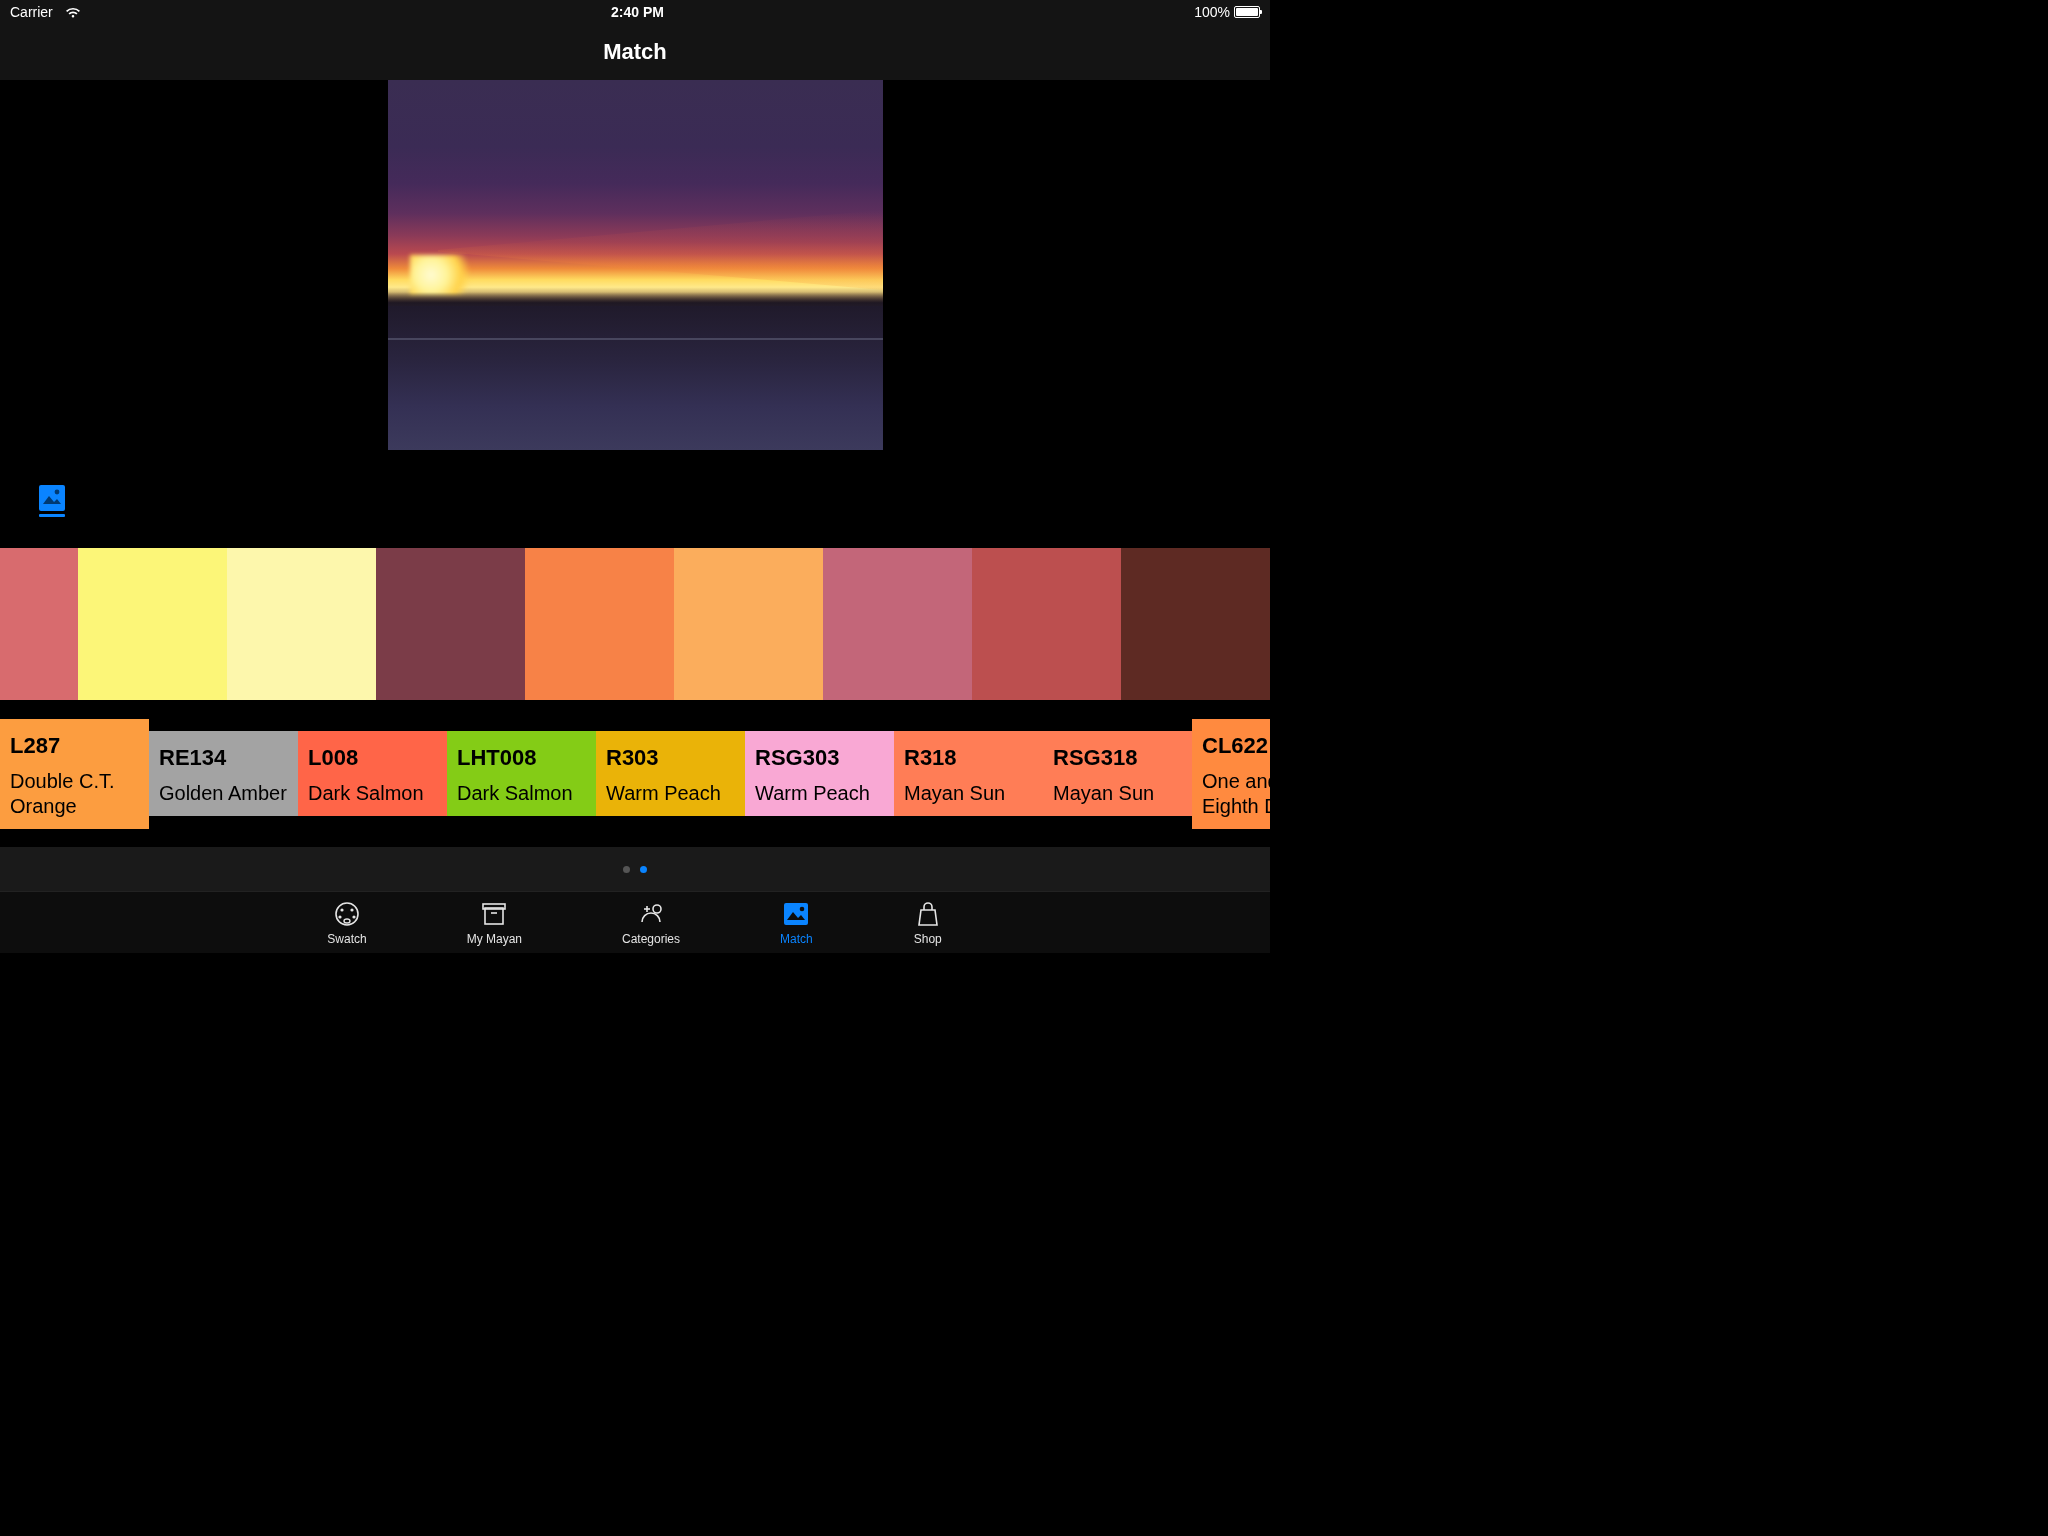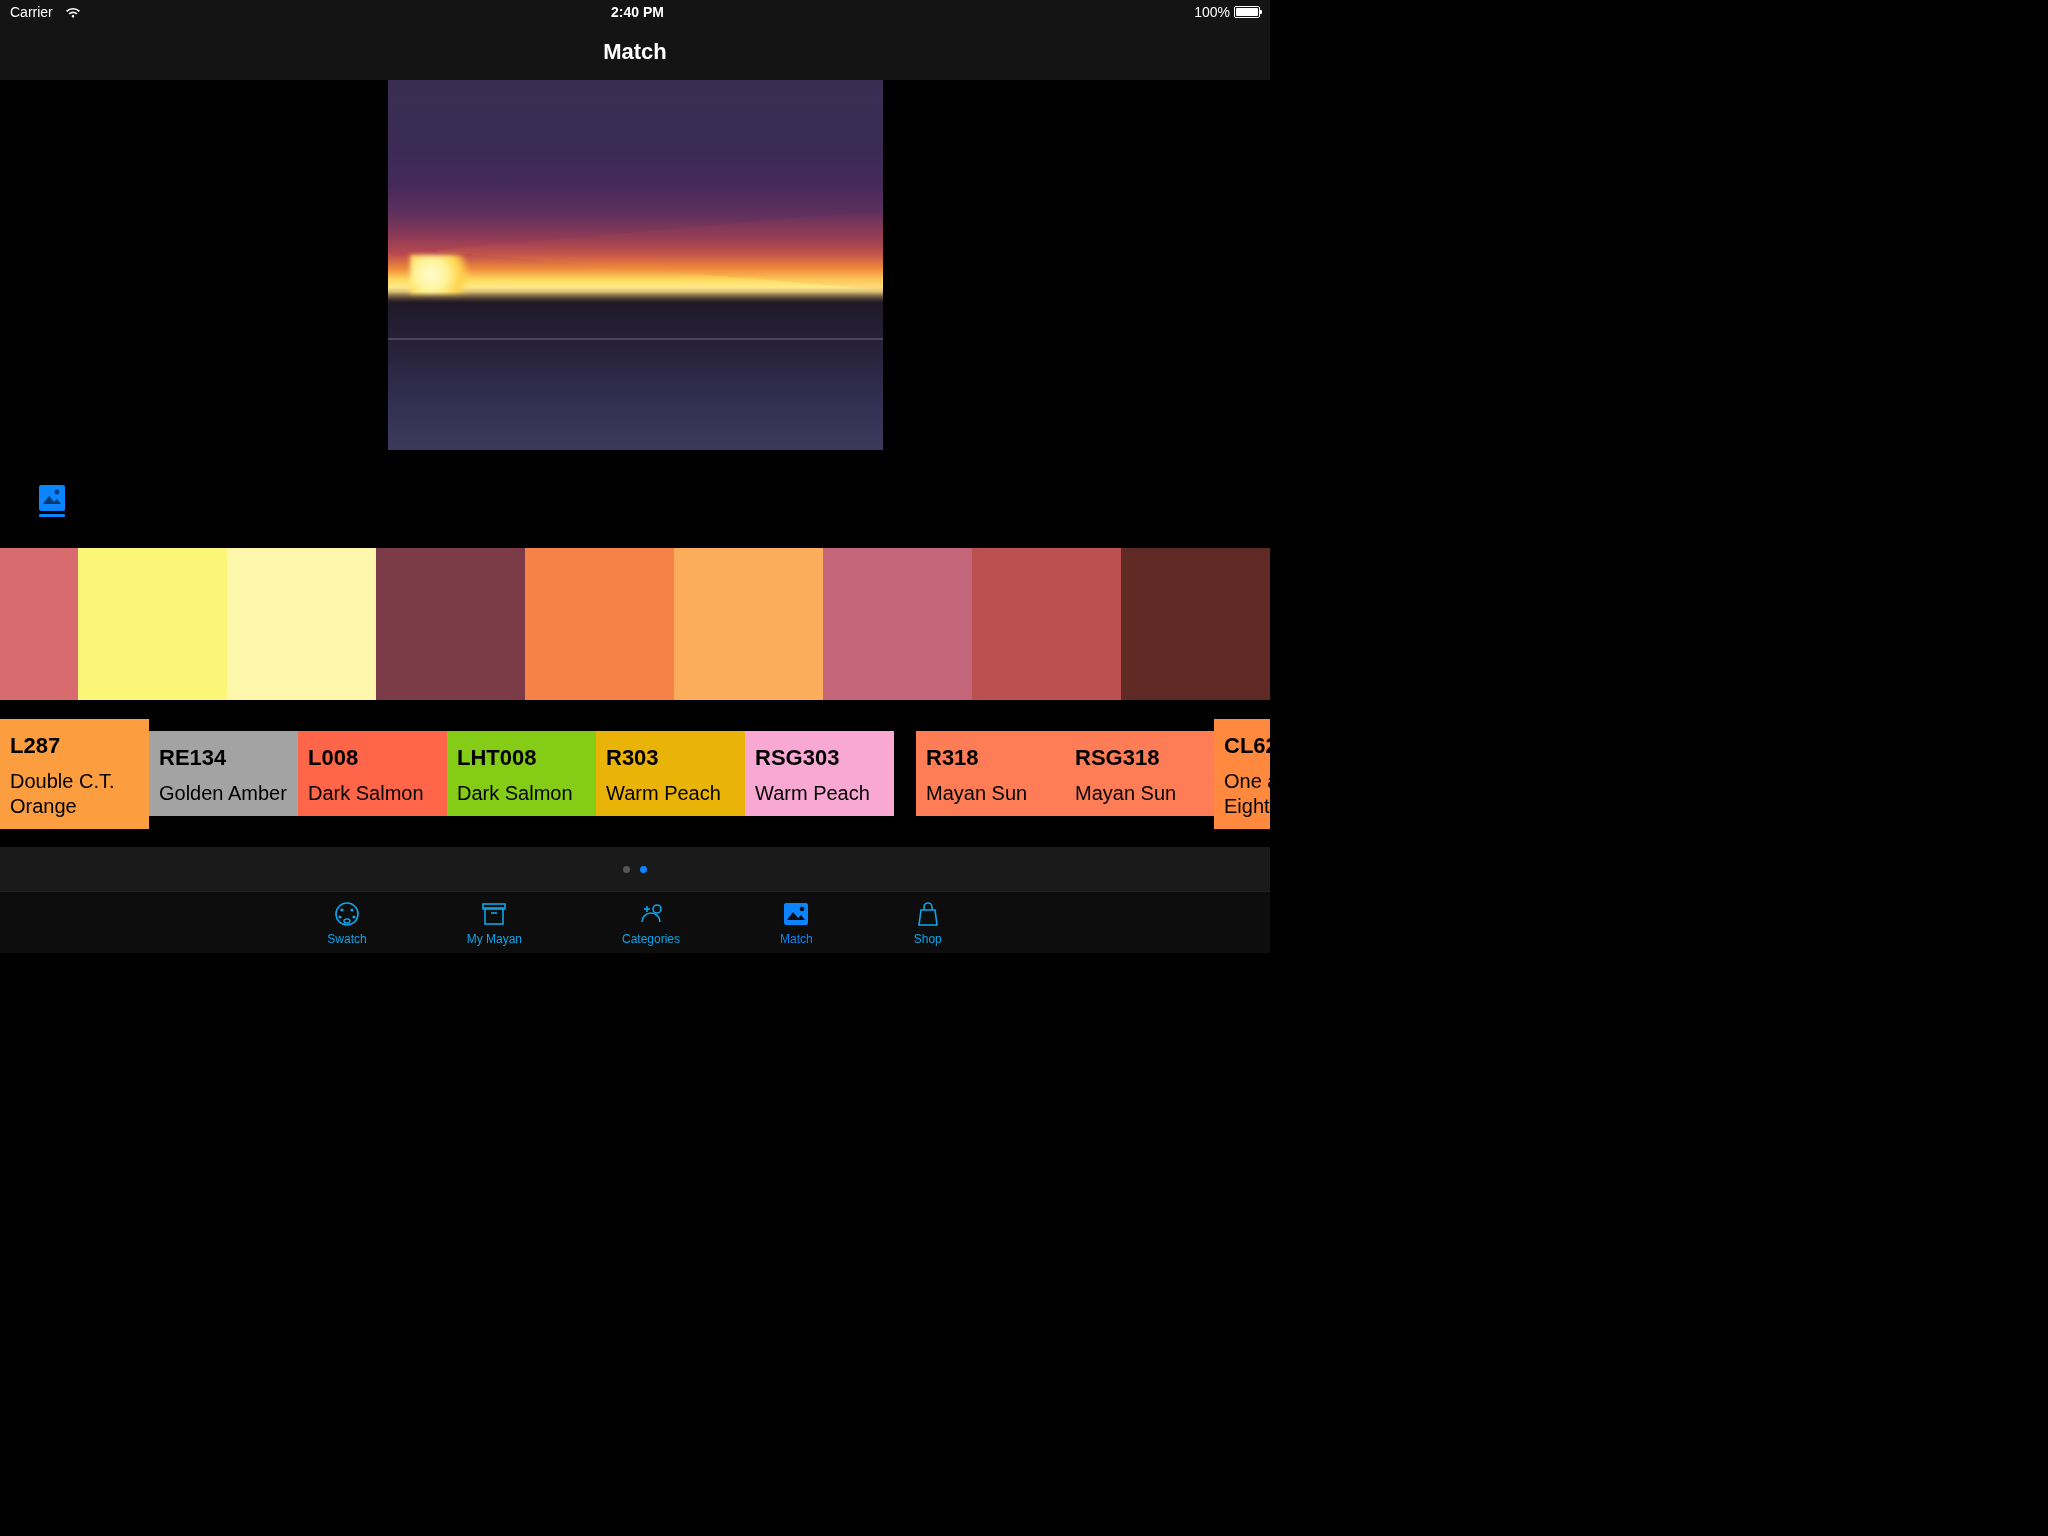--- a/index.html
+++ b/index.html
@@ -125,21 +125,21 @@
   display: flex;
   justify-content: center;
   align-items: center;
   gap: 100px;
 }
 .tab {
   display: flex;
   flex-direction: column;
   align-items: center;
   gap: 4px;
-  color: #0ea5e9;
+  color: #e5e5e5;
   font-size: 12px;
   cursor: pointer;
 }
 .tab.active { color: #0a84ff; }
 .tab svg { width: 30px; height: 28px; }
 .tab.active .pict-fill { fill:#0a84ff; }
 </style>
 </head>
 <body>
 
@@ -213,21 +213,21 @@
       <div class="name">Dark Salmon</div>
     </div>
     <div class="label-cell" style="background: #eab308;">
       <div class="code">R303</div>
       <div class="name">Warm Peach</div>
     </div>
     <div class="label-cell" style="background: #f9a8d4;">
       <div class="code">RSG303</div>
       <div class="name">Warm Peach</div>
     </div>
-    <div class="label-cell" style="background: rgb(255, 125, 86); margin-left: 22px;">
+    <div class="label-cell" style="background: rgb(255, 125, 86);">
       <div class="code">R318</div>
       <div class="name">Mayan Sun</div>
     </div>
     <div class="label-cell" style="background: rgb(255, 125, 86);">
       <div class="code">RSG318</div>
       <div class="name">Mayan Sun</div>
     </div>
     <div class="label-cell" style="background: rgb(255, 138, 63);">
       <div class="code">CL622</div>
       <div class="name">One and One Eighth Digital</div>

